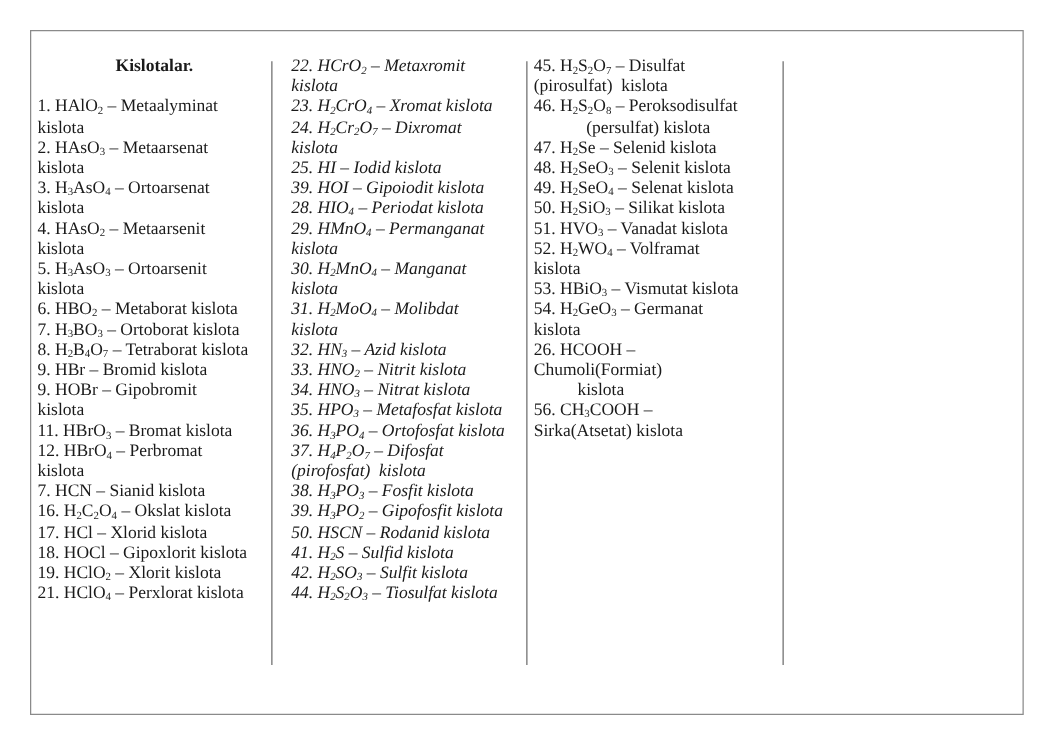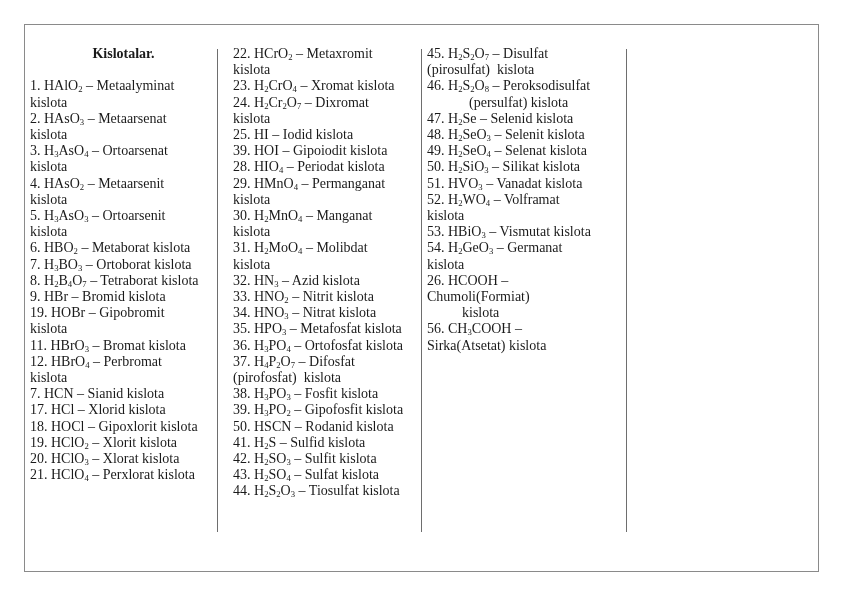--- a/index.html
+++ b/index.html
@@ -65,35 +65,35 @@
         <div class="entry">3. H<sub>3</sub>AsO<sub>4</sub> – Ortoarsenat
 kislota</div>
         <div class="entry">4. HAsO<sub>2</sub> – Metaarsenit
 kislota</div>
         <div class="entry">5. H<sub>3</sub>AsO<sub>3</sub> – Ortoarsenit
 kislota</div>
         <div class="entry">6. HBO<sub>2</sub> – Metaborat kislota</div>
         <div class="entry">7. H<sub>3</sub>BO<sub>3</sub> – Ortoborat kislota</div>
         <div class="entry">8. H<sub>2</sub>B<sub>4</sub>O<sub>7</sub> – Tetraborat kislota</div>
         <div class="entry">9. HBr – Bromid kislota</div>
-        <div class="entry">19. HOBr – Gipobromit
+        <div class="entry">9. HOBr – Gipobromit
 kislota</div>
         <div class="entry">11. HBrO<sub>3</sub> – Bromat kislota</div>
         <div class="entry">12. HBrO<sub>4</sub> – Perbromat
 kislota</div>
         <div class="entry">7. HCN – Sianid kislota</div>
+        <div class="entry">16. H<sub>2</sub>C<sub>2</sub>O<sub>4</sub> – Okslat kislota</div>
         <div class="entry">17. HCl – Xlorid kislota</div>
         <div class="entry">18. HOCl – Gipoxlorit kislota</div>
         <div class="entry">19. HClO<sub>2</sub> – Xlorit kislota</div>
-        <div class="entry">20. HClO<sub>3</sub> – Xlorat kislota</div>
         <div class="entry">21. HClO<sub>4</sub> – Perxlorat kislota</div>
       </div>
   </div>
 
-  <div class="col" style="left:208px; width:187px;">
+  <div class="col" style="left:208px; width:187px;font-style:italic;">
     <div>
         <div class="entry">22. HCrO<sub>2</sub> – Metaxromit
 kislota</div>
         <div class="entry">23. H<sub>2</sub>CrO<sub>4</sub> – Xromat kislota</div>
         <div class="entry">24. H<sub>2</sub>Cr<sub>2</sub>O<sub>7</sub> – Dixromat
 kislota</div>
         <div class="entry">25. HI – Iodid kislota</div>
         <div class="entry">39. HOI – Gipoiodit kislota</div>
         <div class="entry">28. HIO<sub>4</sub> – Periodat kislota</div>
         <div class="entry">29. HMnO<sub>4</sub> – Permanganat
@@ -107,21 +107,20 @@
         <div class="entry">34. HNO<sub>3</sub> – Nitrat kislota</div>
         <div class="entry">35. HPO<sub>3</sub> – Metafosfat kislota</div>
         <div class="entry">36. H<sub>3</sub>PO<sub>4</sub> – Ortofosfat kislota</div>
         <div class="entry">37. H<sub>4</sub>P<sub>2</sub>O<sub>7</sub> – Difosfat
 (pirofosfat)  kislota</div>
         <div class="entry">38. H<sub>3</sub>PO<sub>3</sub> – Fosfit kislota</div>
         <div class="entry">39. H<sub>3</sub>PO<sub>2</sub> – Gipofosfit kislota</div>
         <div class="entry">50. HSCN – Rodanid kislota</div>
         <div class="entry">41. H<sub>2</sub>S – Sulfid kislota</div>
         <div class="entry">42. H<sub>2</sub>SO<sub>3</sub> – Sulfit kislota</div>
-        <div class="entry">43. H<sub>2</sub>SO<sub>4</sub> – Sulfat kislota</div>
         <div class="entry">44. H<sub>2</sub>S<sub>2</sub>O<sub>3</sub> – Tiosulfat kislota</div>
       </div>
   </div>
 
   <div class="col" style="left:402px; width:187px;">
     <div>
         <div class="entry">45. H<sub>2</sub>S<sub>2</sub>O<sub>7</sub> – Disulfat
 (pirosulfat)  kislota</div>
         <div class="entry">46. H<sub>2</sub>S<sub>2</sub>O<sub>8</sub> – Peroksodisulfat
             (persulfat) kislota</div>

